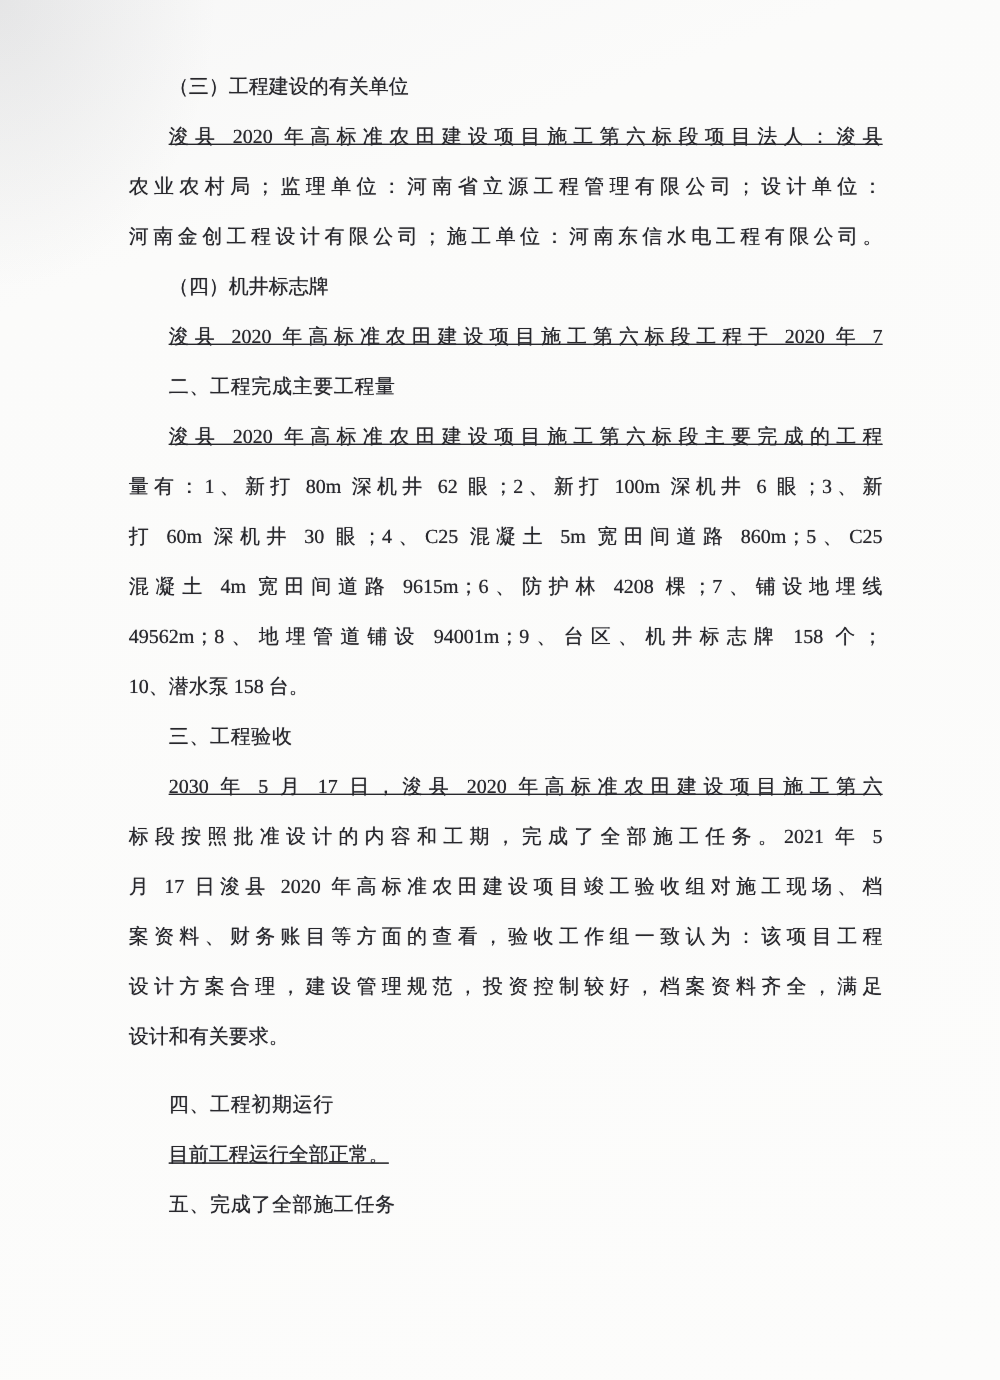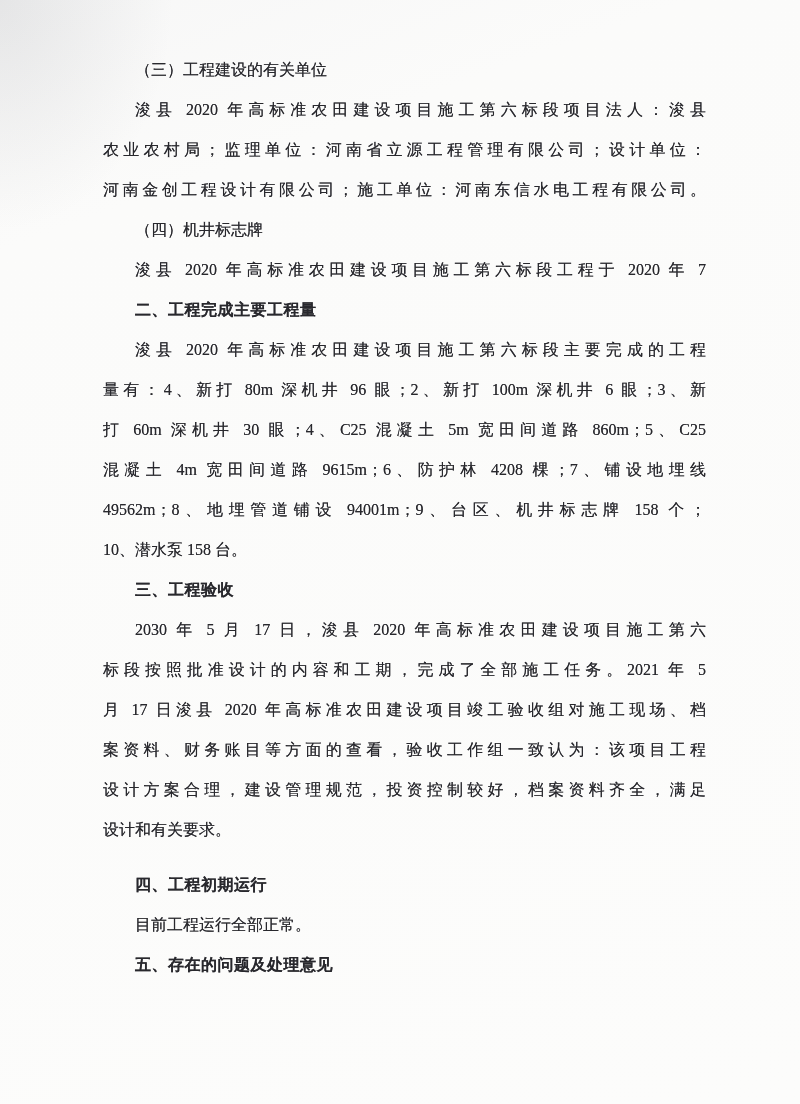--- a/index.html
+++ b/index.html
@@ -39,59 +39,60 @@
   .line {
     height: 40px;
     text-align: justify;
     white-space: normal;
   }
   .line.justify {
     text-align-last: justify;
   }
   .line.first {
     text-indent: 2em;
+    text-decoration: underline;
   }
   .subheading {
     height: 40px;
     text-indent: 2em;
   }
   .heading {
     height: 40px;
     text-indent: 2em;
     font-family: "Liberation Sans", "DejaVu Sans", sans-serif;
-    font-weight: 700;
+    font-weight: 400;
     letter-spacing: 0.5px;
   }
   .gap-top {
     margin-top: 15px;
   }
 </style>
 </head>
 <body>
 
 <div class="page">
   <div class="corner-shade"></div>
   <div class="doc" id="doc">
       <div class="subheading">（三）工程建设的有关单位</div>
       <div class="line first justify">浚县 2020 年高标准农田建设项目施工第六标段项目法人：浚县</div>
       <div class="line justify">农业农村局；监理单位：河南省立源工程管理有限公司；设计单位：</div>
       <div class="line justify">河南金创工程设计有限公司；施工单位：河南东信水电工程有限公司。</div>
       <div class="subheading">（四）机井标志牌</div>
       <div class="line first justify">浚县 2020 年高标准农田建设项目施工第六标段工程于 2020 年 7</div>
       <div class="heading">二、工程完成主要工程量</div>
       <div class="line first justify">浚县 2020 年高标准农田建设项目施工第六标段主要完成的工程</div>
-      <div class="line justify">量有：4、新打 80m 深机井 96 眼；2、新打 100m 深机井 6 眼；3、新</div>
+      <div class="line justify">量有：1、新打 80m 深机井 62 眼；2、新打 100m 深机井 6 眼；3、新</div>
       <div class="line justify">打 60m 深机井 30 眼；4、C25 混凝土 5m 宽田间道路 860m；5、C25</div>
       <div class="line justify">混凝土 4m 宽田间道路 9615m；6、防护林 4208 棵；7、铺设地埋线</div>
       <div class="line justify">49562m；8、地埋管道铺设 94001m；9、台区、机井标志牌 158 个；</div>
       <div class="line">10、潜水泵 158 台。</div>
       <div class="heading">三、工程验收</div>
       <div class="line first justify">2030 年 5 月 17 日，浚县 2020 年高标准农田建设项目施工第六</div>
       <div class="line justify">标段按照批准设计的内容和工期，完成了全部施工任务。2021 年 5</div>
       <div class="line justify">月 17 日浚县 2020 年高标准农田建设项目竣工验收组对施工现场、档</div>
       <div class="line justify">案资料、财务账目等方面的查看，验收工作组一致认为：该项目工程</div>
       <div class="line justify">设计方案合理，建设管理规范，投资控制较好，档案资料齐全，满足</div>
       <div class="line">设计和有关要求。</div>
       <div class="heading gap-top">四、工程初期运行</div>
       <div class="line first">目前工程运行全部正常。</div>
-      <div class="heading">五、存在的问题及处理意见</div>
+      <div class="heading">五、完成了全部施工任务</div>
     </div>
 </div>
 
 </body></html>

